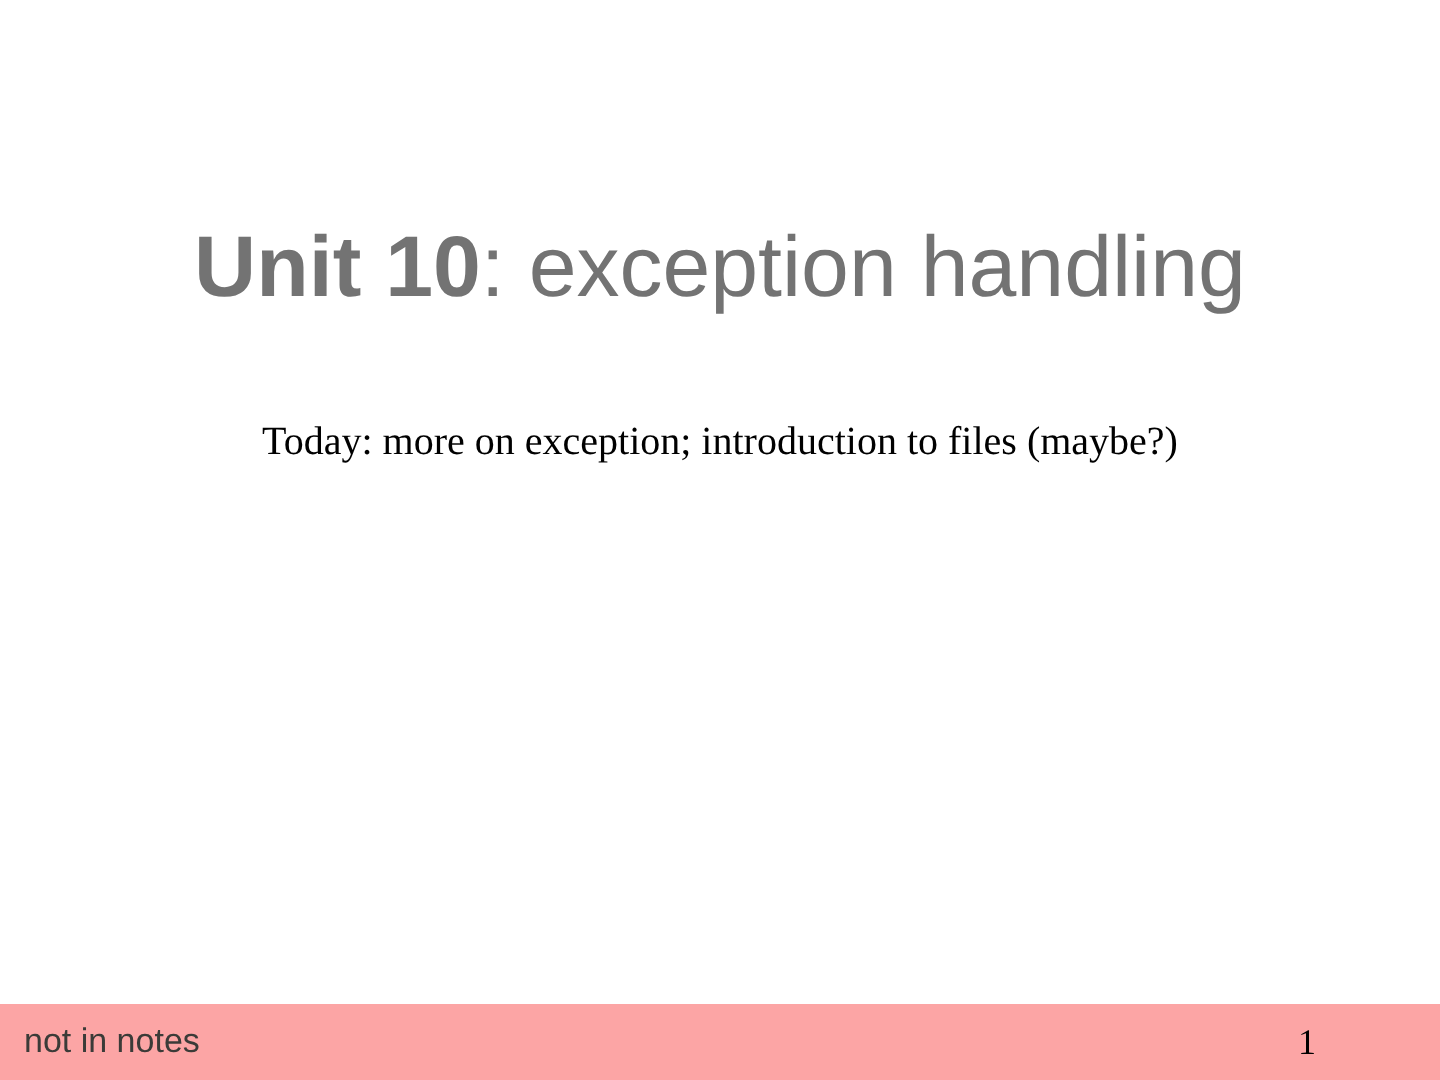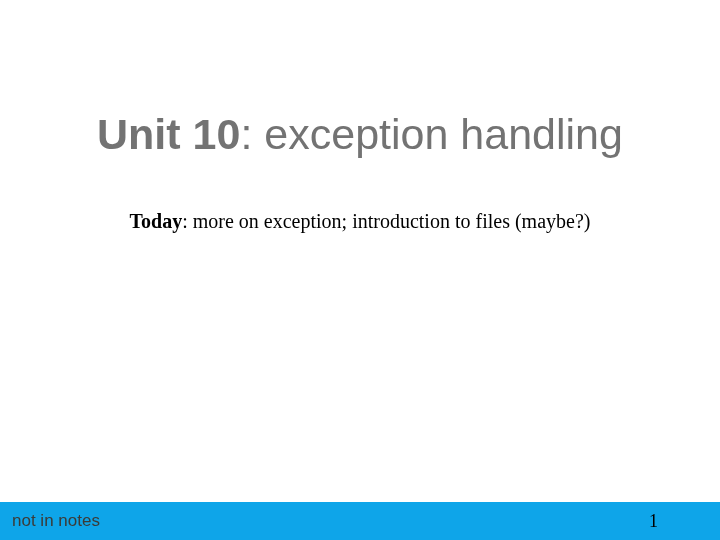--- a/index.html
+++ b/index.html
@@ -30,29 +30,29 @@
       font-weight: bold;
     }
     .subtitle {
       margin-top: 48px;
       font-size: 20px;
       color: #000000;
       font-family: Georgia, 'Times New Roman', serif;
       padding: 0 80px;
     }
     .subtitle-bold {
-      font-weight: bold;
+      font-weight: normal;
     }
     .footer {
       position: absolute;
       bottom: 0;
       left: 0;
       width: 100%;
       height: 38px;
-      background: #0ea5e9;
+      background: #fca5a5;
       display: flex;
       align-items: center;
       justify-content: space-between;
       padding: 0 12px 0 12px;
     }
     .footer-left {
       font-size: 17px;
       color: #3b3b38;
       font-family: Arial, Helvetica, sans-serif;
     }

